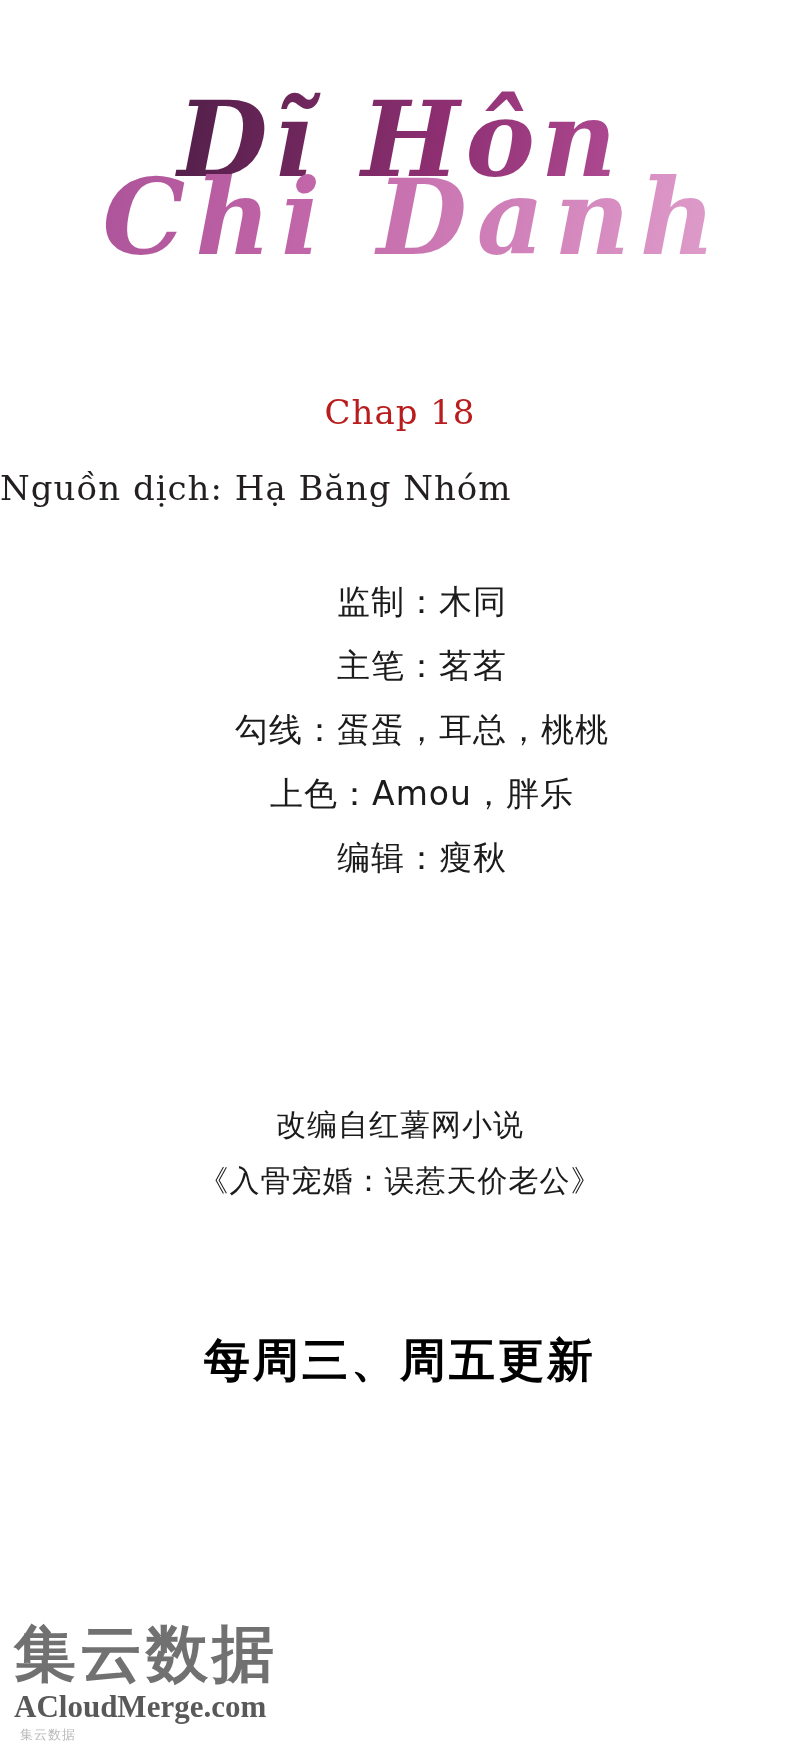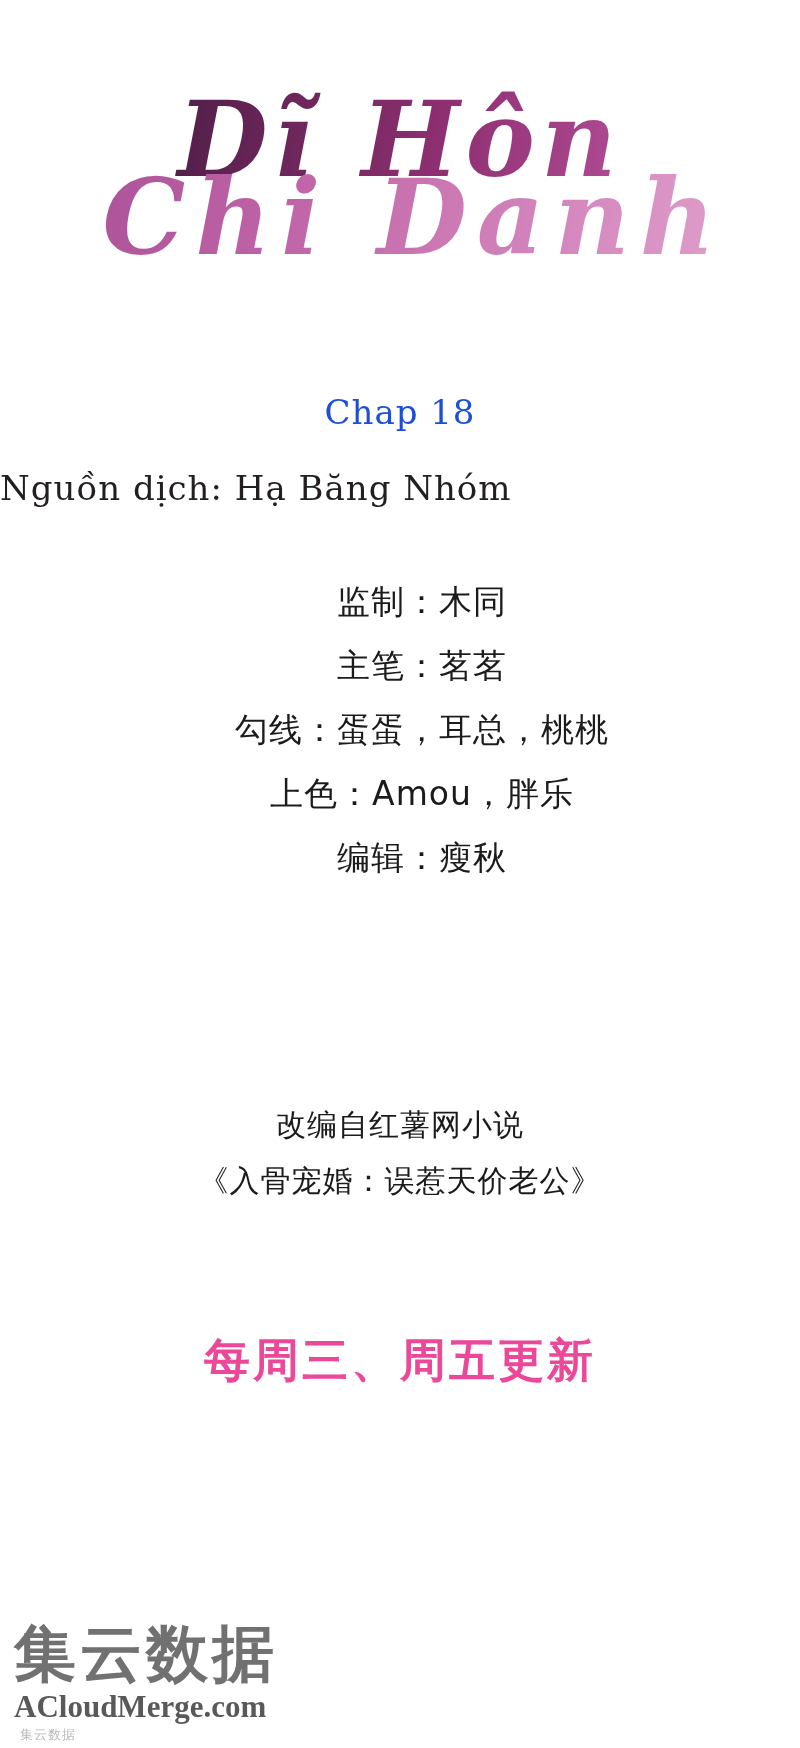--- a/index.html
+++ b/index.html
@@ -59,21 +59,21 @@
   }
 
   
   .chapter {
     position: absolute;
     top: 392px;
     width: 800px;
     text-align: center;
     font-family: "DejaVu Serif", serif;
     font-size: 34px;
-    color: #1d4ed8;
+    color: #b91c1c;
     letter-spacing: 1px;
   }
   .source {
     position: absolute;
     top: 468px;
     width: 800px;
     font-family: "DejaVu Serif", serif;
     font-size: 34px;
     color: #231f20;
     letter-spacing: 1px;
@@ -115,21 +115,21 @@
   
   .schedule {
     position: absolute;
     top: 1330px;
     width: 800px;
     text-align: center;
     font-family: "DejaVu Sans", sans-serif;
     font-weight: bold;
     font-size: 46px;
     letter-spacing: 3px;
-    color: #ec4899;
+    color: #000000;
     white-space: nowrap;
   }
 
   
   .watermark {
     position: absolute;
     left: 14px;
     bottom: 8px;
     width: 330px;
     height: 120px;

